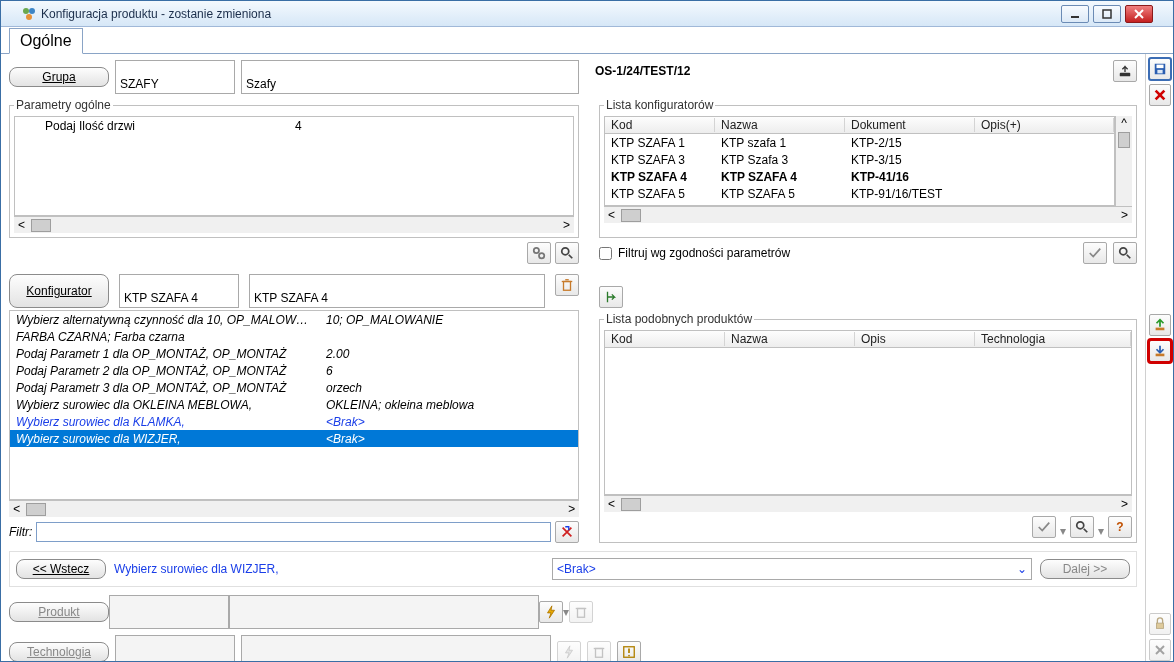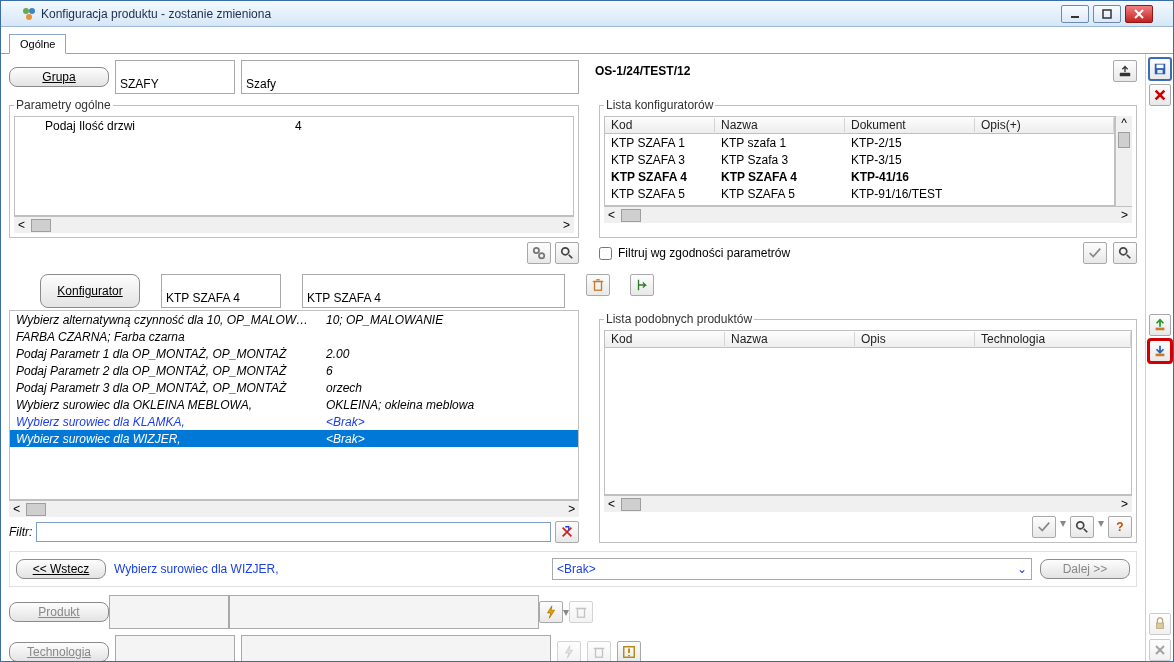--- a/index.html
+++ b/index.html
@@ -5,27 +5,27 @@
 * { box-sizing: border-box; margin: 0; padding: 0; font-family: "Segoe UI", Tahoma, Arial, sans-serif; font-size: 12px; }
 body { background: #fff; width: 1174px; height: 662px; border: 1px solid #3a6ea5; overflow: hidden; }
 .titlebar { height: 26px; background: linear-gradient(#f4f9fe, #d6e7f7); border-bottom: 1px solid #a0b8d8; display: flex; align-items: center; padding: 0 20px; }
 .titlebar .icon { width: 16px; height: 16px; margin-right: 4px; display: inline-flex; }
 .titlebar .title { color: #1b2e4b; font-size: 12px; }
 .titlebar .spacer { flex: 1; }
 .winbtn { width: 28px; height: 18px; margin-left: 4px; border: 1px solid #6b8bb5; background: linear-gradient(#f8fbff,#dce9f7); border-radius: 2px; display: inline-flex; align-items: center; justify-content: center; cursor: default; }
 .winbtn.close { background: linear-gradient(#f08080,#c42020); border-color: #8b1a1a; }
 .winbtn svg { width: 10px; height: 10px; }
 .tabs { height: 24px; display: flex; align-items: flex-end; padding-left: 8px; margin-top: 2px; }
-.tab { border: 1px solid #8aa4c6; border-bottom: 1px solid #fff; padding: 3px 10px; background: #fff; font-size: 11px; position: relative; top: 1px; }
+.tab { border: 1px solid #8aa4c6; border-bottom: 1px solid #fff; padding: 3px 10px; background: #fff; font-size: 16px; position: relative; top: 1px; }
 .content { border-top: 1px solid #8aa4c6; display: flex; height: 608px; }
 .main { flex: 1; padding: 6px 8px 6px 8px; display: flex; flex-direction: column; }
 .side { width: 28px; display: flex; flex-direction: column; align-items: center; padding-top: 4px; gap: 4px; border-left: 1px solid #d0d0d0; }
 .sidebtn { width: 22px; height: 22px; border: 1px solid #a9a9a9; background: linear-gradient(#fdfdfd,#e8e8e8); display: inline-flex; align-items: center; justify-content: center; border-radius: 2px; }
 .sidebtn.red-outline { outline: 3px solid #d00000; outline-offset: -1px; }
-.row { display: flex; align-items: flex-start; }
+.row { display: flex; align-items: flex-end; }
 .btn { border: 1px solid #8b8b8b; background: linear-gradient(#fdfdfd,#e3e3e3); padding: 2px 8px; min-height: 20px; display: inline-flex; align-items: center; justify-content: center; border-radius: 8px; }
 .btn.wide { min-width: 100px; font-weight: normal; text-decoration: underline; }
 .input { border: 1px solid #a9a9a9; background: #fff; height: 32px; padding: 16px 4px; }
 fieldset { border: 1px solid #c0c0c0; padding: 4px; margin-top: 2px; }
 legend { font-size: 12px; color: #333; padding: 0 2px; }
 .grid { border: 1px solid #c0c0c0; background: #fff; overflow: auto; }
 .gridrow { display: flex; height: 17px; align-items: center; font-size: 12px; }
 .gridrow.header { background: linear-gradient(#fdfdfd,#ededed); font-weight: normal; border-bottom: 1px solid #c0c0c0; color:#222; }
 .gridrow.header .cell { border-right: 1px solid #d4d4d4; }
 .gridrow .cell { padding: 0 6px; overflow: hidden; white-space: nowrap; text-overflow: ellipsis; }
@@ -197,21 +197,21 @@
         <span class="iconbtn">
             <svg width="14" height="14" viewBox="0 0 16 16">
               <circle cx="6" cy="6" r="4" fill="none" stroke="#444" stroke-width="2"></circle>
               <line x1="10" y1="10" x2="14" y2="14" stroke="#444" stroke-width="2"></line>
             </svg>
           </span>
       </div>
     </div>
 
     <div class="row" style="gap:10px; margin-top:10px;">
-      <div class="group-left" style="display:flex; gap:21px;margin-left:31px;">
+      <div class="group-left" style="display:flex; gap:10px;">
         <div class="btn wide">
             <span>Konfigurator</span>
           </div>
         <div class="input" style="width:120px;">KTP SZAFA 4</div>
         <div class="input" style="flex:1;">KTP SZAFA 4</div>
         <span class="iconbtn">
             <svg width="14" height="14" viewBox="0 0 16 16">
               <rect x="4" y="4" width="8" height="10" fill="none" stroke="#c77a2a" stroke-width="1.5"></rect>
               <line x1="2" y1="4" x2="14" y2="4" stroke="#c77a2a" stroke-width="1.5"></line>
               <line x1="6" y1="2" x2="10" y2="2" stroke="#c77a2a" stroke-width="1.5"></line>

